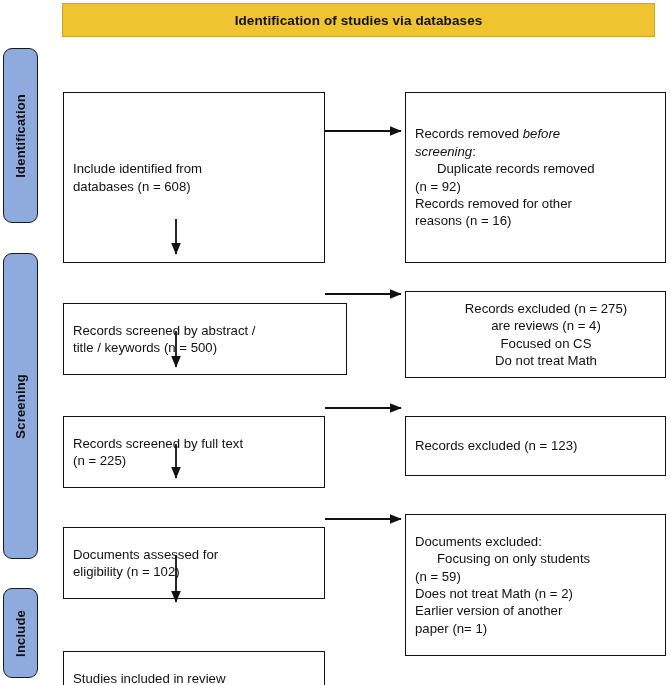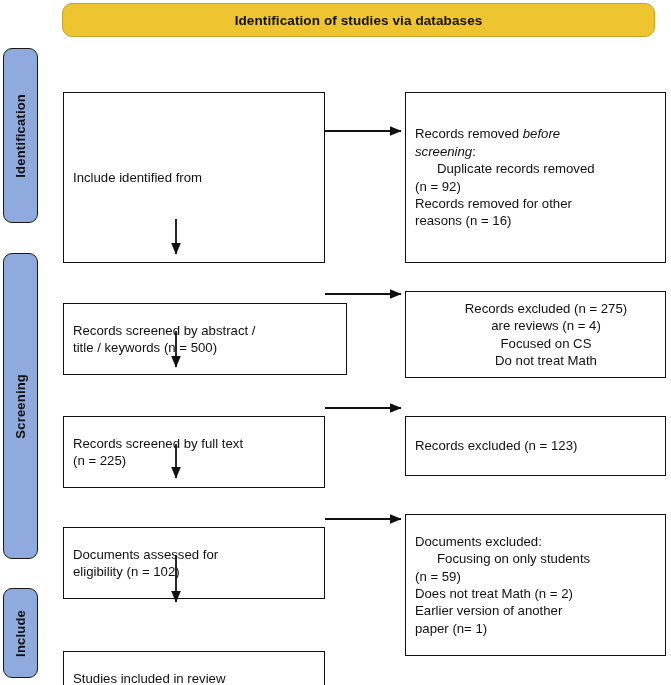--- a/index.html
+++ b/index.html
@@ -22,21 +22,21 @@
 
   
   .banner {
     position: absolute;
     left: 62px;
     top: 3px;
     width: 593px;
     height: 34px;
     background: #EFC431;
     border: 1px solid #C8A52A;
-    border-radius: 10px;
+    border-radius: 0;
     box-sizing: border-box;
     display: flex;
     align-items: center;
     justify-content: center;
   }
   .banner-text {
     font-size: 13.5px;
     font-weight: bold;
     letter-spacing: 0.1px;
     color: #111111;
@@ -127,20 +127,21 @@
   </div>
   <div class="stage-tab tab-screening">
     <span class="stage-tab-label">Screening</span>
   </div>
   <div class="stage-tab tab-include">
     <span class="stage-tab-label">Include</span>
   </div>
 
   <div class="flowbox box-l1">
     <span class="line">Include identified from</span>
+    <span class="line">databases (n = 608)</span>
   </div>
 
   <div class="flowbox box-l2">
     <span class="line">Records screened by abstract /</span>
     <span class="line">title / keywords (n = 500)</span>
   </div>
 
   <div class="flowbox box-l3">
     <span class="line">Records screened by full text</span>
     <span class="line">(n = 225)</span>

